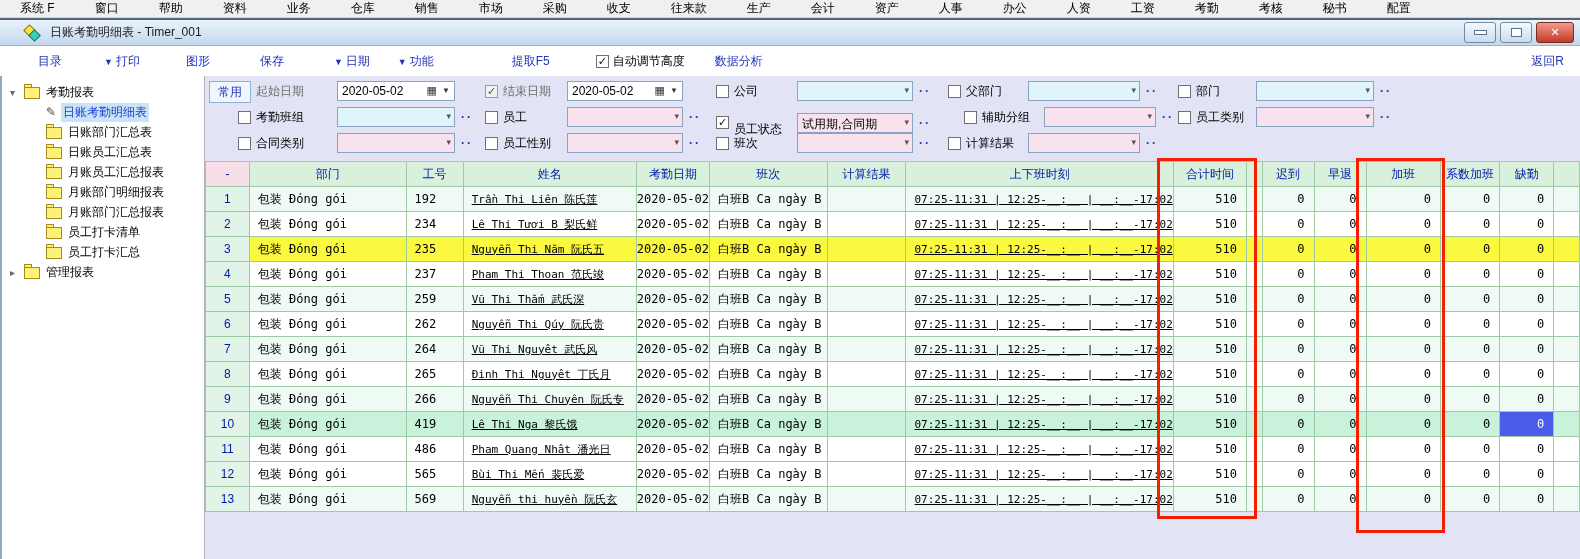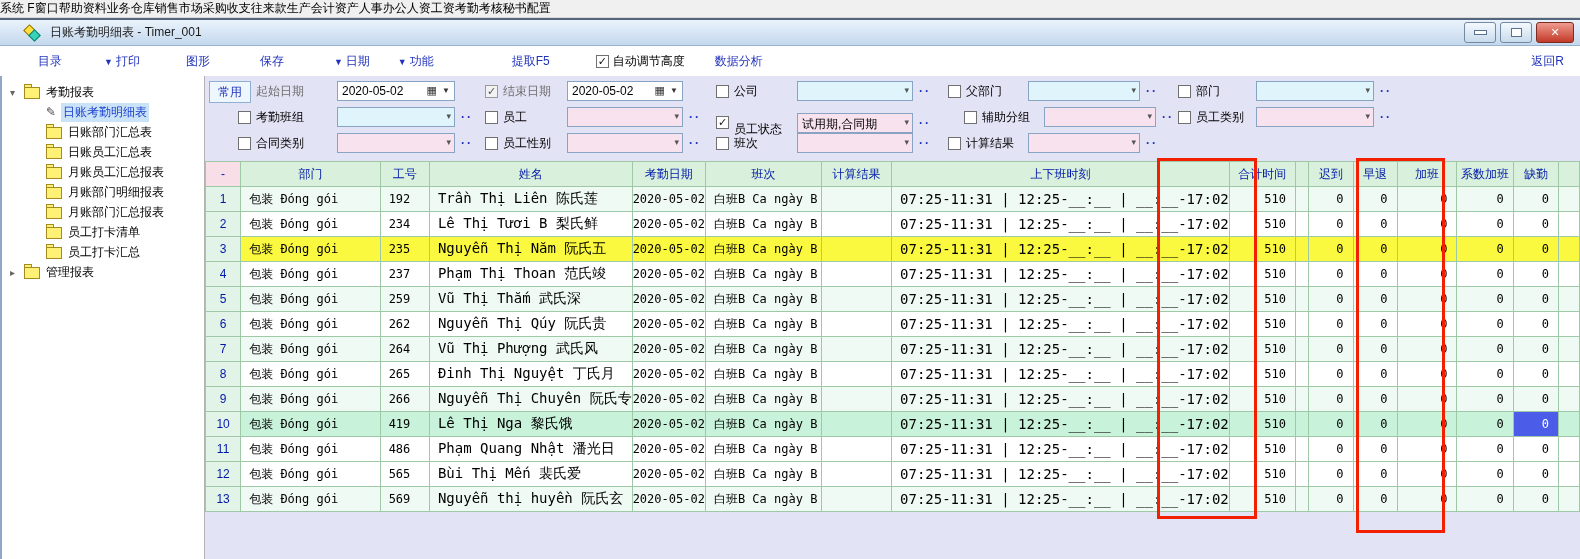--- a/index.html
+++ b/index.html
@@ -2,21 +2,21 @@
 <html><head>
 <meta charset="utf-8">
 <style>
   html,body{margin:0;padding:0;background:#fff;}
   .screen{position:relative;width:1580px;height:559px;overflow:hidden;
     font-family:"Liberation Sans","DejaVu Sans",sans-serif;font-size:12px;}
 
   
   .menubar{display:flex;align-items:center;height:17px;background:#F0F0F0;
     border-bottom:1px solid #D8D8D8;}
-  .menu-item{padding:0 0;color:#000;white-space:nowrap;cursor:default;}
+  .menu-item{padding:0 20px;color:#000;white-space:nowrap;cursor:default;}
 
   
   .titlebar{height:28px;background:linear-gradient(#EAF3FC,#C4D8EE);
     border-top:2px solid #55657E;border-bottom:1px solid #9AB2CE;
     display:flex;align-items:center;padding-left:22px;color:#1A1A1A;box-sizing:border-box;}
   .app-icon{position:relative;width:20px;height:17px;margin-right:8px;}
   .app-icon .d1{position:absolute;left:3px;top:2px;width:7px;height:7px;background:#FFE040;border:1px solid #8F7000;transform:rotate(45deg);}
   .app-icon .d2{position:absolute;left:8px;top:7px;width:7px;height:7px;background:#35D2B8;border:1px solid #0E7A68;transform:rotate(45deg);}
   .win-controls{margin-left:auto;margin-right:6px;display:flex;gap:4px;}
   .wbtn{width:30px;height:19px;border:1px solid #72899F;border-radius:3px;
@@ -77,21 +77,21 @@
   .grid th,.grid td{box-sizing:border-box;border:1px solid #9FC8A7;height:25px;overflow:hidden;
     white-space:nowrap;padding:0;font-weight:normal;}
   .grid th{background:#D8F0DC;color:#0018A8;text-align:center;font-size:12px;}
   .grid th.h-idx{background:#F8DEE6;}
   .grid td{font-family:"DejaVu Sans Mono","Liberation Mono",monospace;font-size:12px;color:#000;}
   .grid td.c-idx{background:#E2F3E7;color:#0018A8;text-align:center;
     font-family:"Liberation Sans",sans-serif;}
   .grid td.al{padding-left:8px;text-align:left;}
   .grid td.ac{text-align:center;}
   .grid td.ar{padding-right:9px;text-align:right;}
-  .grid td.c-name,.grid td.c-times{font-size:14px;}
+  .grid td.c-name,.grid td.c-times{font-size:11px;text-decoration:underline;}
   tr.r-pale{background:#F0FAF4;} tr.r-white{background:#FFFFFF;}
   tr.r-yellow{background:#FAF83F;} tr.r-green{background:#C8F2D9;}
   .grid td.sel{background:#4A5CE8;color:#fff;}
 
   
   .redbox{position:absolute;border:3px solid #F22000;pointer-events:none;z-index:50;}
   .box1{left:1157px;top:158px;width:94px;height:355px;}
   .box2{left:1356px;top:158px;width:83px;height:369px;}
 </style>
 </head>
@@ -380,21 +380,21 @@
                 <td class="c-early ar">0</td>
                 <td class="c-ot ar">0</td>
                 <td class="c-coef_ot ar">0</td>
                 <td class="c-absent ar">0</td>
                 <td class="c-ovf al"></td>
               </tr>
               <tr class="r-pale">
                 <td class="c-idx ac">7</td>
                 <td class="c-dept al">包装 Đóng gói</td>
                 <td class="c-emp_no al">264</td>
-                <td class="c-name al">Vũ Thị Phượng 武氏风</td>
+                <td class="c-name al">Vũ Thị Nguyệt 武氏风</td>
                 <td class="c-date ac">2020-05-02</td>
                 <td class="c-shift al">白班B Ca ngày B</td>
                 <td class="c-calc al"></td>
                 <td class="c-times al">07:25-11:31 | 12:25-__:__ | __:__-17:02</td>
                 <td class="c-total ar">510</td>
                 <td class="c-sp al"></td>
                 <td class="c-late ar">0</td>
                 <td class="c-early ar">0</td>
                 <td class="c-ot ar">0</td>
                 <td class="c-coef_ot ar">0</td>

